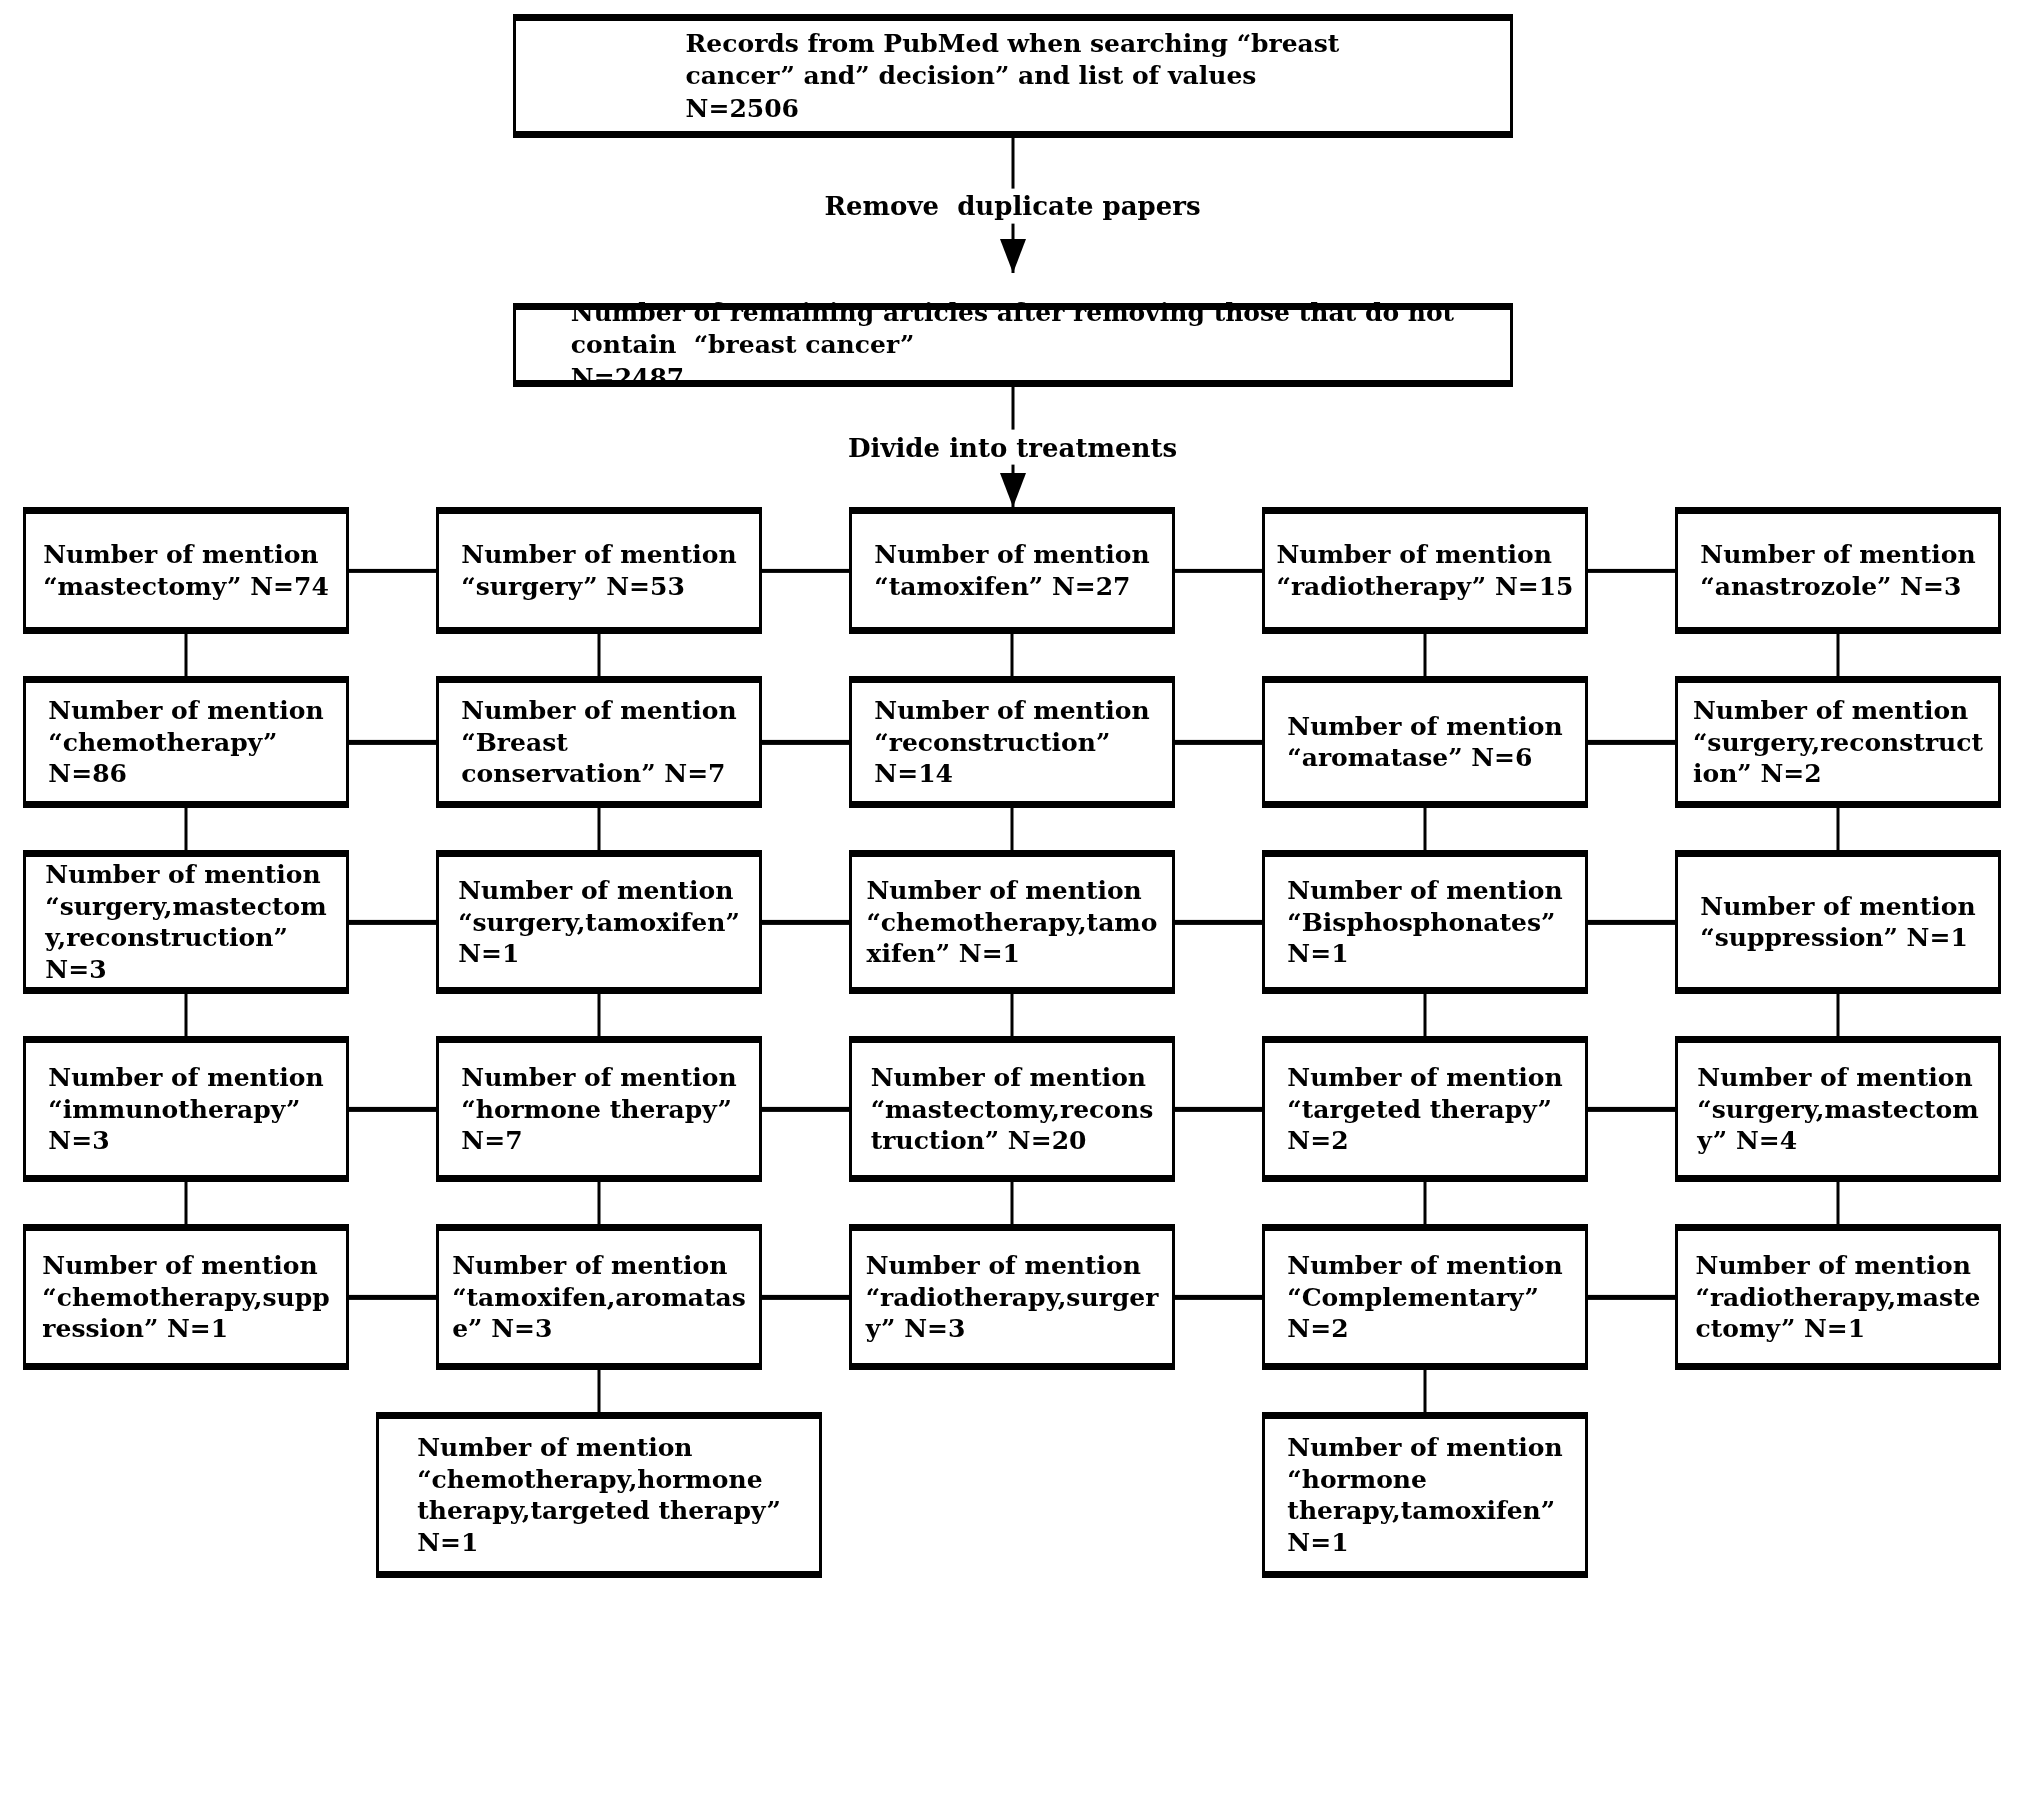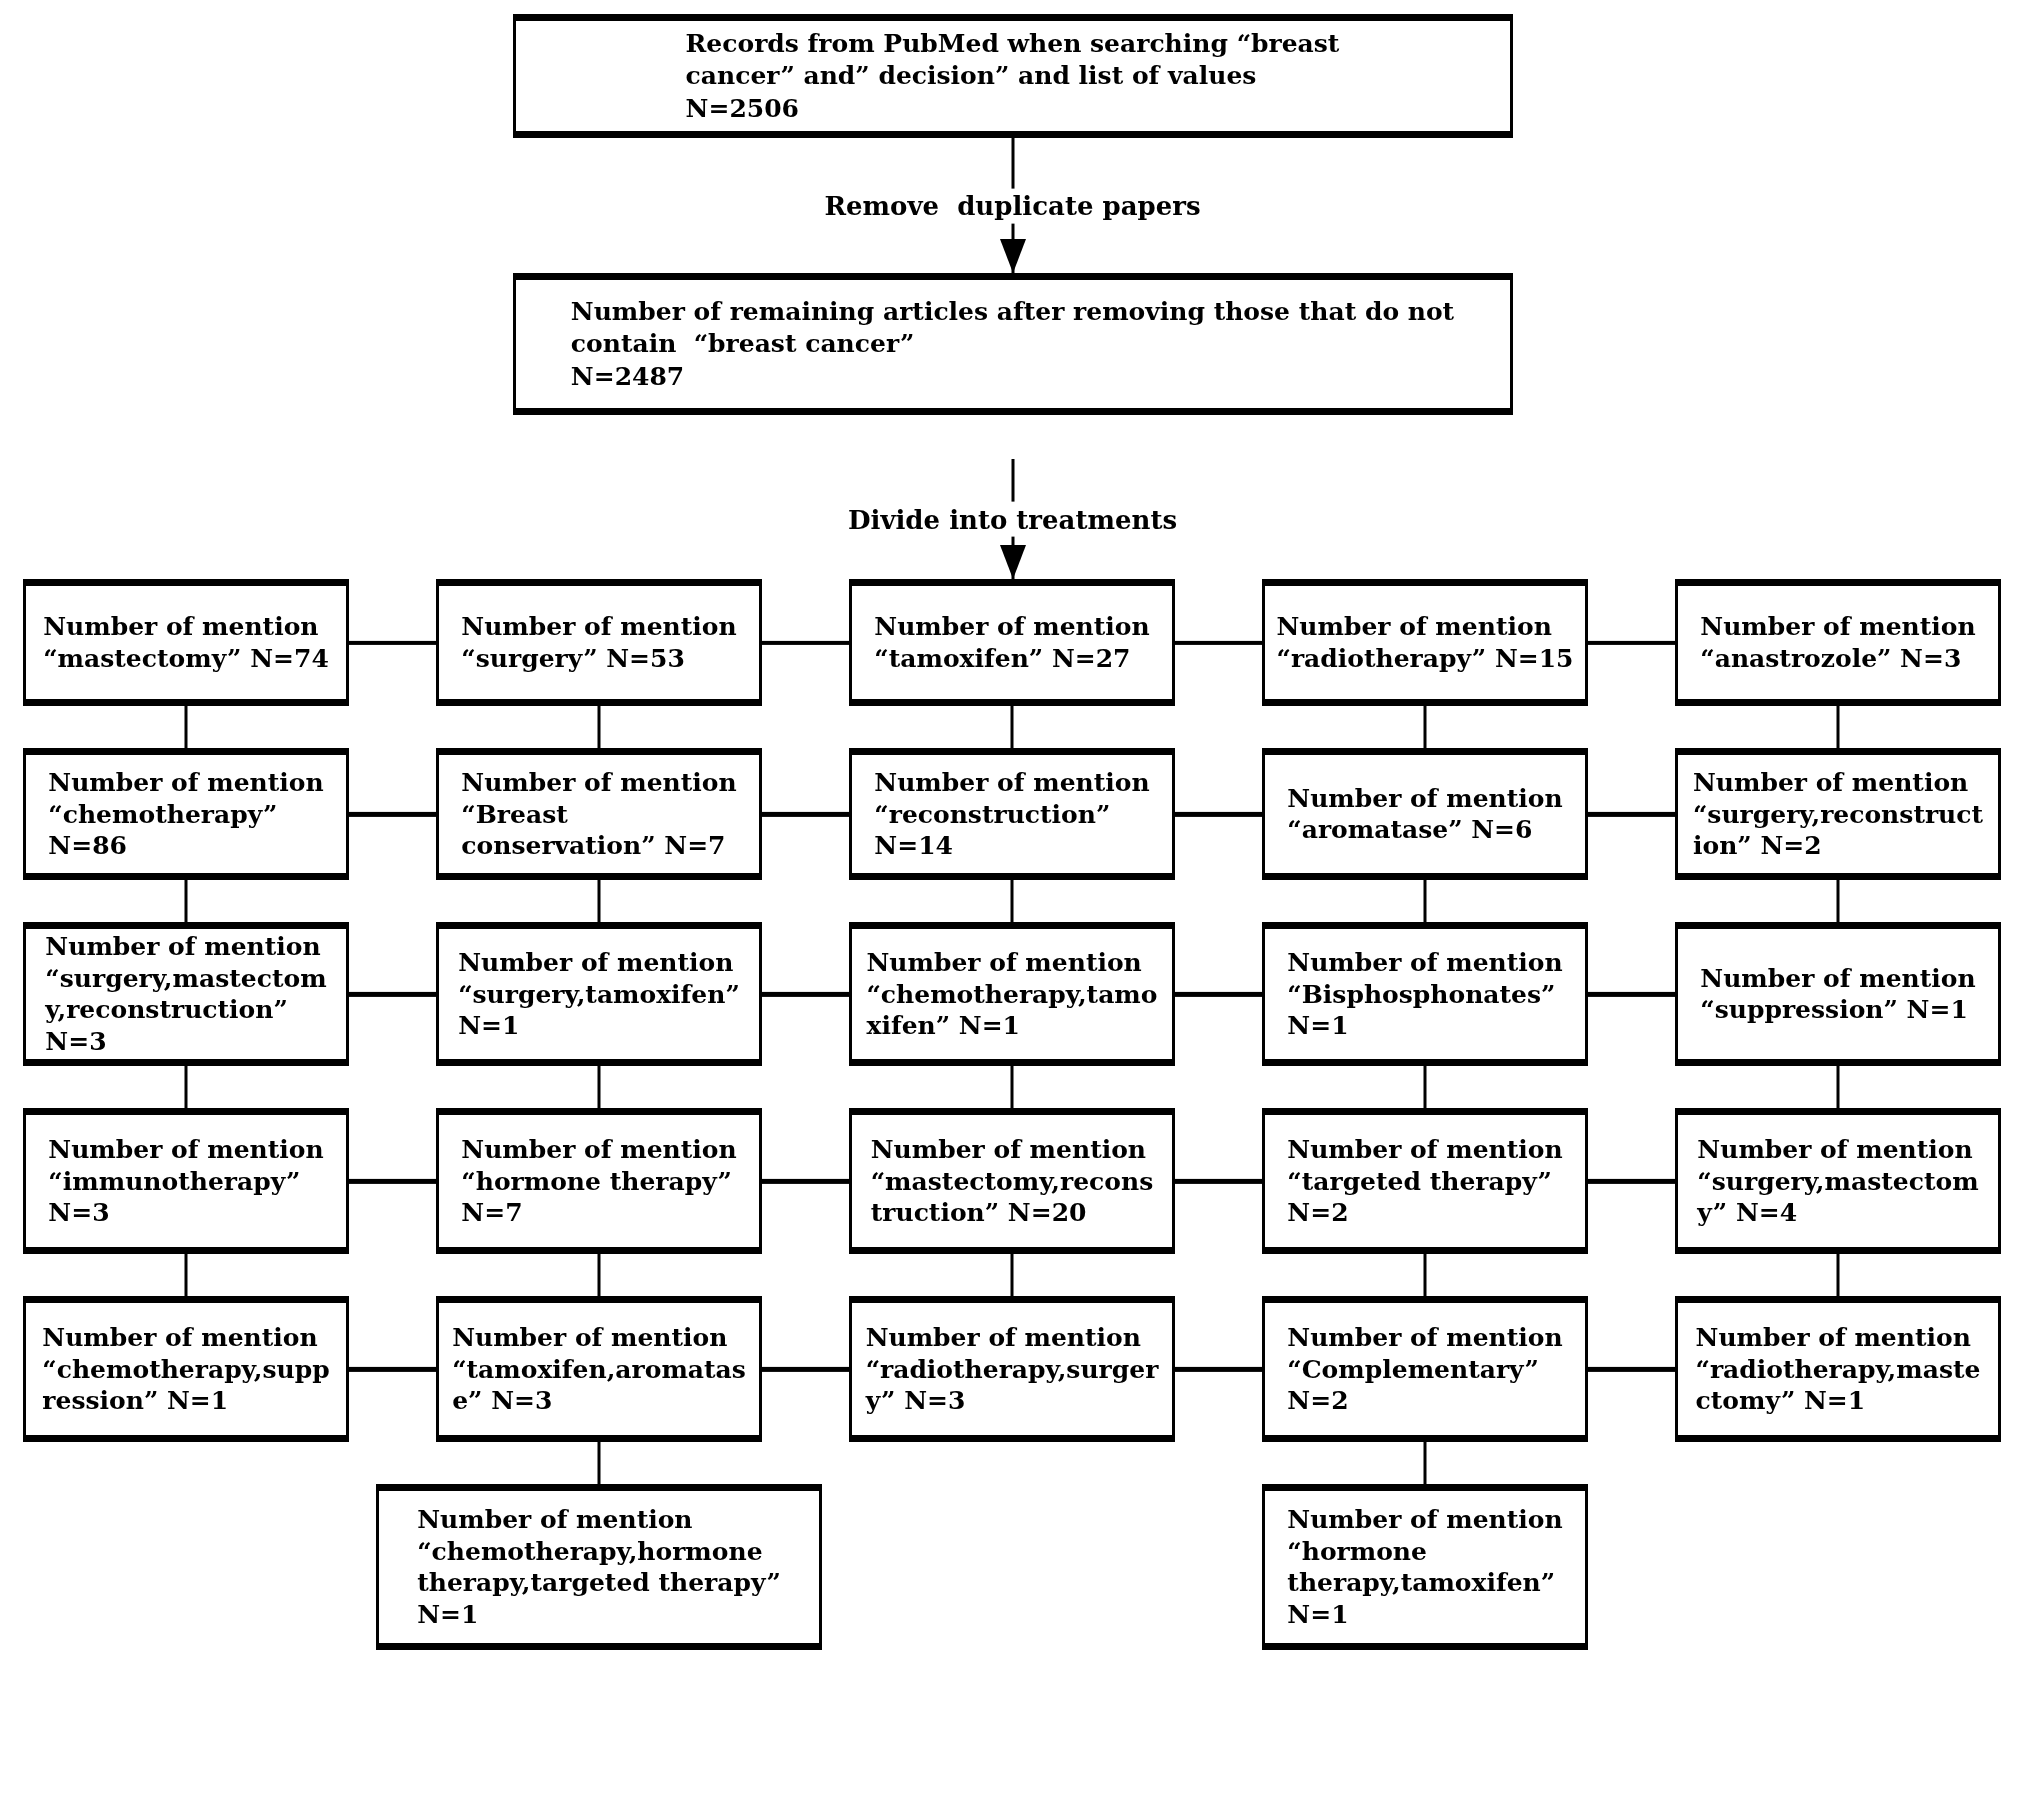--- a/index.html
+++ b/index.html
@@ -17,26 +17,26 @@
   .box{
     box-sizing:border-box;
     border:3.6px solid #000;
     border-top-width:7.8px;border-bottom-width:7.8px;
     background:#fff;
     display:flex;align-items:center;justify-content:center;
     white-space:pre-wrap;
   }
   .fbox{width:100%;font-size:25px;line-height:1.3;}
   .fbox.b1{height:124px;}
-  .fbox.b2{height:142px;}
+  .fbox.b2{height:84px;margin-top:30px;}
   .fbox.b3{height:124px;}
   .varrow{position:relative;width:100%;}
   .varrow.a1{height:135px;}
   .varrow.a2{height:116px;}
-  .varrow.a3{height:120px;margin-top:44px;}
+  .varrow.a3{height:120px;}
   .varrow::before{
     content:"";position:absolute;left:50%;top:0;bottom:0;
     width:3px;background:#000;transform:translateX(-50%);
   }
   .varrow::after{
     content:"";position:absolute;left:50%;bottom:0;
     transform:translateX(-50%);
     width:0;height:0;
     border-left:13.8px solid transparent;
     border-right:13.8px solid transparent;

